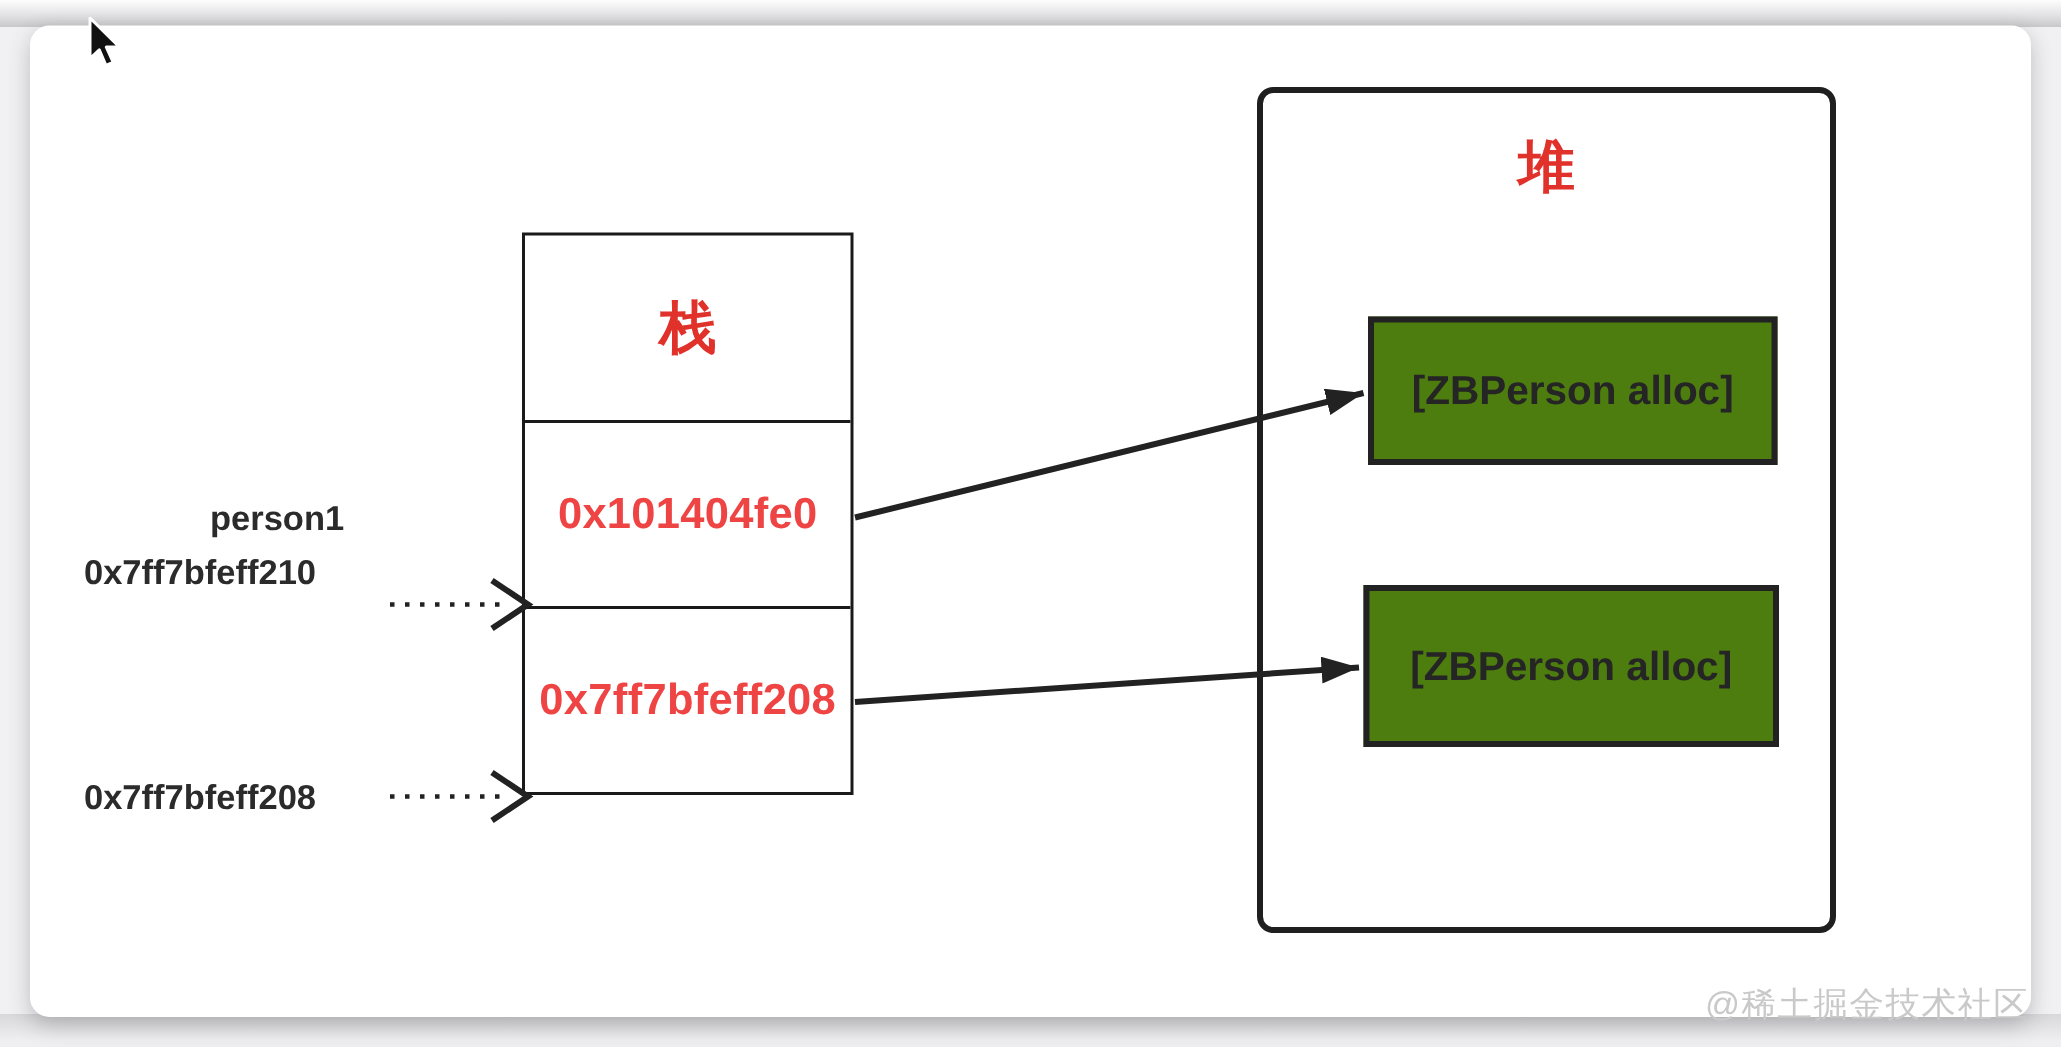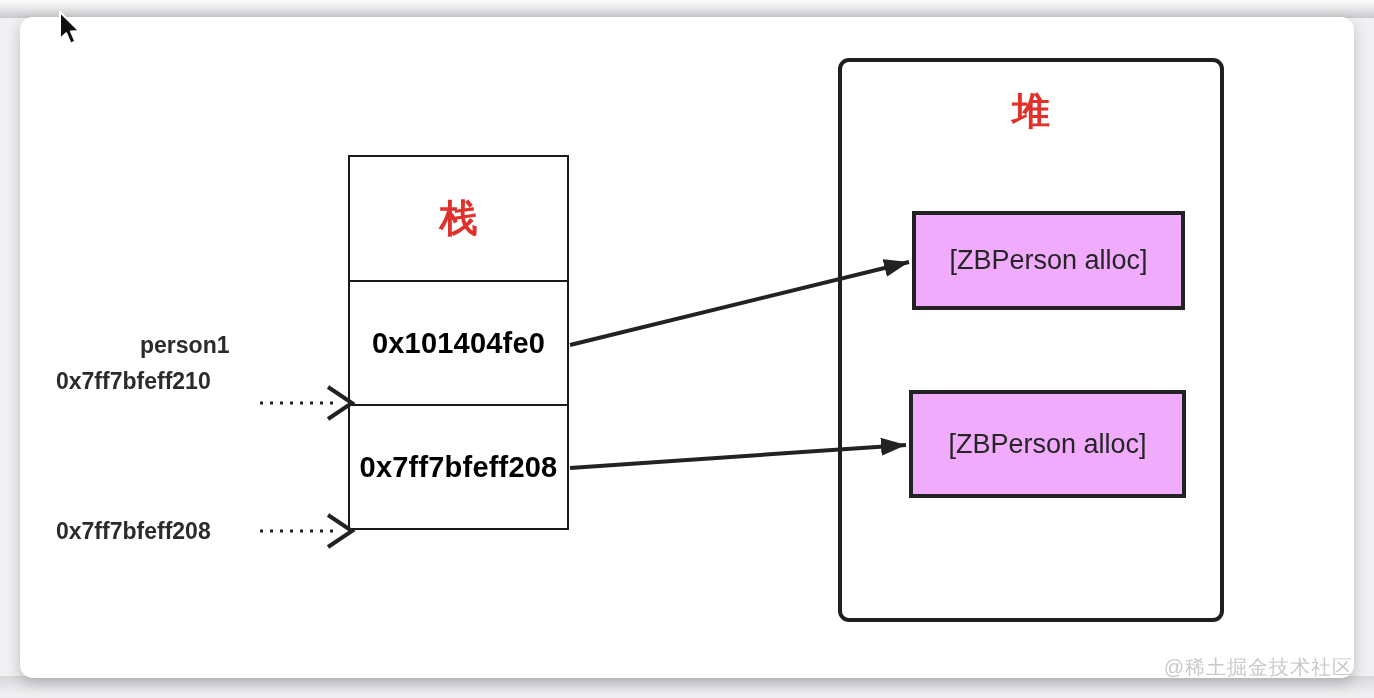--- a/index.html
+++ b/index.html
@@ -43,21 +43,21 @@
     border:2.5px solid #1a1a1a;background:#fff;
     display:flex;flex-direction:column;
   }
   .stack-title-row{
     height:123px;display:flex;align-items:center;justify-content:center;
     font-size:38px;font-weight:700;color:var(--accent-red);
   }
   .stack-cell{
     flex:1;border-top:2px solid #1a1a1a;
     display:flex;align-items:center;justify-content:center;
-    font-size:29px;font-weight:700;color:#000000;
+    font-size:29px;font-weight:700;color:#ef4444;
     letter-spacing:.2px;white-space:nowrap;
   }
 
   
   .side-label{
     position:absolute;text-align:left;
     font-size:23px;font-weight:600;color:var(--label-text);
     line-height:28px;white-space:nowrap;
   }
   .lbl-person1{left:140px;top:331px;width:198px;}
@@ -68,38 +68,38 @@
   
   .heap-box{
     position:absolute;left:838px;top:58px;width:386px;height:564px;
     border:4px solid #1f1f1f;border-radius:11px;background:#fff;
   }
   .heap-title{
     margin-top:24px;text-align:center;
     font-size:38px;font-weight:700;color:var(--accent-red);
   }
   .heap-obj{
-    position:absolute;border:4px solid #222;background:#f0abfc;
+    position:absolute;border:4px solid #222;background:#4d7c0f;
     display:flex;align-items:center;justify-content:center;
-    font-size:27px;font-weight:400;color:#252525;white-space:nowrap;
+    font-size:27px;font-weight:700;color:#252525;white-space:nowrap;
   }
   .heap-obj-1{left:912px;top:211px;width:273px;height:99px;}
   .heap-obj-2{left:909px;top:390px;width:277px;height:108px;}
 
   
   svg.arrows{position:absolute;left:0;top:0;pointer-events:none;}
   .solid-line{stroke:var(--line-black);stroke-width:4;fill:none;}
   .dotted-line{stroke:var(--line-black);stroke-width:3;stroke-dasharray:3 7;fill:none;}
   .chevron{stroke:var(--line-black);stroke-width:4;fill:none;stroke-linejoin:miter;}
   .arrowfill{fill:var(--line-black);}
 
   
   .watermark{
     position:absolute;left:1060px;top:654px;width:293px;
-    text-align:right;font-size:20px;color:var(--watermark-gray);
+    text-align:right;font-size:23px;color:var(--watermark-gray);
     letter-spacing:1px;z-index:3;
   }
 
   
   .cursor-wrap{position:absolute;left:57px;top:11px;z-index:4;}
 </style>
 </head>
 <body>
 
 <div class="stage">

